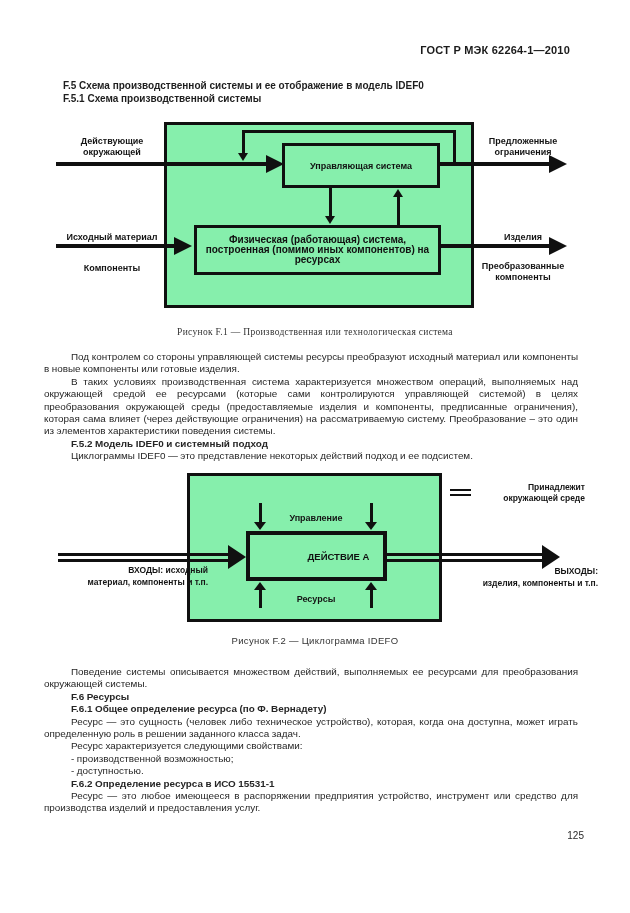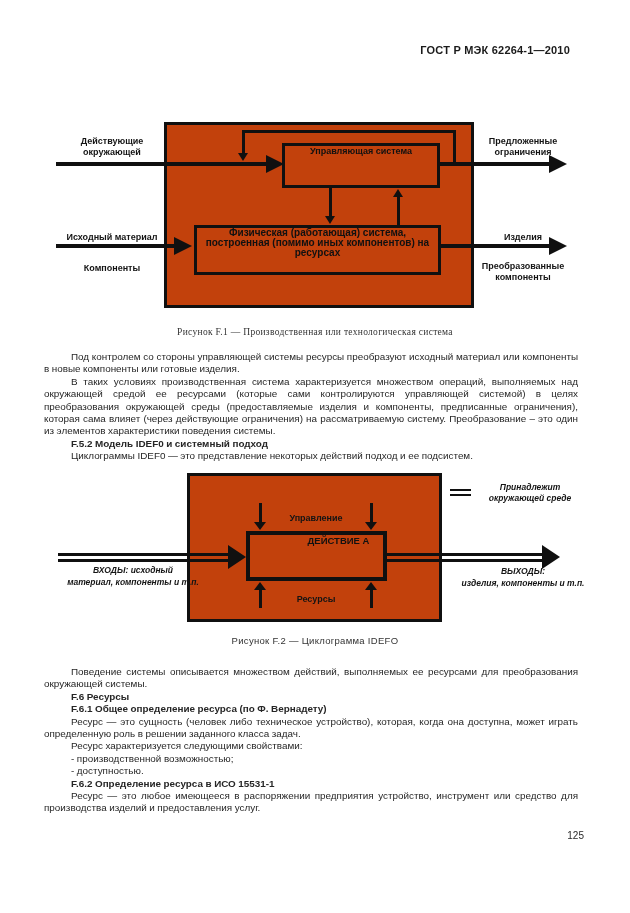--- a/index.html
+++ b/index.html
@@ -7,46 +7,50 @@
     position:relative;width:630px;height:913px;background:#ffffff;
     font-family:"Liberation Sans",sans-serif;color:#1e1e1e;overflow:hidden;
     margin:0 auto;
   }
   .doc-header{position:absolute;top:44px;right:60px;font-size:11px;font-weight:bold;letter-spacing:0.2px;color:#1a1a1a;}
   .headings{position:absolute;top:80px;left:63px;width:520px;font-size:10px;font-weight:bold;line-height:12.5px;}
   .tblock{position:absolute;font-size:9.9px;line-height:12.4px;text-align:justify;color:#262626;}
   .tblock p{margin:0;text-indent:27px;word-spacing:-0.2px;}
   .tblock p.bold{font-weight:bold;}
   .fig{position:absolute;left:0;width:630px;}
-  .box{position:absolute;background:#c2410c;border:3px solid #101010;box-sizing:border-box;
-       display:flex;align-items:flex-start;justify-content:center;text-align:center;}
+  .box{position:absolute;background:#86efac;border:3px solid #101010;box-sizing:border-box;
+       display:flex;align-items:center;justify-content:center;text-align:center;}
   .box-lbl{font-weight:bold;color:#111;}
   .ln{position:absolute;background:#101010;}
   .dline{position:absolute;height:9px;border-top:3px solid #101010;border-bottom:3px solid #101010;box-sizing:border-box;background:transparent;}
   .tri{position:absolute;width:0;height:0;}
   .tri-r{border-top:9px solid transparent;border-bottom:9px solid transparent;border-left:18px solid #101010;}
   .tri-r-big{border-top:12px solid transparent;border-bottom:12px solid transparent;border-left:18px solid #101010;}
   .tri-d{border-left:5px solid transparent;border-right:5px solid transparent;border-top:8px solid #101010;}
   .tri-u{border-left:5px solid transparent;border-right:5px solid transparent;border-bottom:8px solid #101010;}
   .tri-d6{border-left:6px solid transparent;border-right:6px solid transparent;border-top:8px solid #101010;}
   .tri-u6{border-left:6px solid transparent;border-right:6px solid transparent;border-bottom:8px solid #101010;}
   .lbl{position:absolute;font-weight:bold;color:#141414;font-size:9px;line-height:11px;text-align:center;white-space:pre-line;}
-  .lbl-left{text-align:center;font-style:italic;}
+  .lbl-left{text-align:right;}
   .lbl-sm{font-size:8.5px;line-height:11.5px;}
   .caption{position:absolute;left:0;width:630px;text-align:center;font-size:9.5px;letter-spacing:0.3px;color:#333;}
   .pagenum{position:absolute;top:830px;right:46px;font-size:10px;color:#2a2a2a;}
   .legend-sym{position:absolute;width:21px;height:7px;border-top:2px solid #101010;border-bottom:2px solid #101010;box-sizing:border-box;}
 </style>
 </head>
 <body>
 
 <div class="page">
 
   <div class="doc-header">ГОСТ Р МЭК 62264-1—2010</div>
 
+  <div class="headings">
+    <div>F.5 Схема производственной системы и ее отображение в модель IDEF0</div>
+    <div>F.5.1 Схема производственной системы</div>
+  </div>
 
   <div class="fig" style="top:115px;height:230px;">
 
     <div class="box" style="left:164px;top:7px;width:310px;height:186px;"></div>
 
     <div class="ln" style="left:242px;top:15px;width:214px;height:3px;"></div>
     <div class="ln" style="left:242px;top:15px;width:3px;height:23px;"></div>
     <div class="tri tri-d" style="left:238px;top:38px;"></div>
     <div class="ln" style="left:453px;top:15px;width:3px;height:34px;"></div>
 

